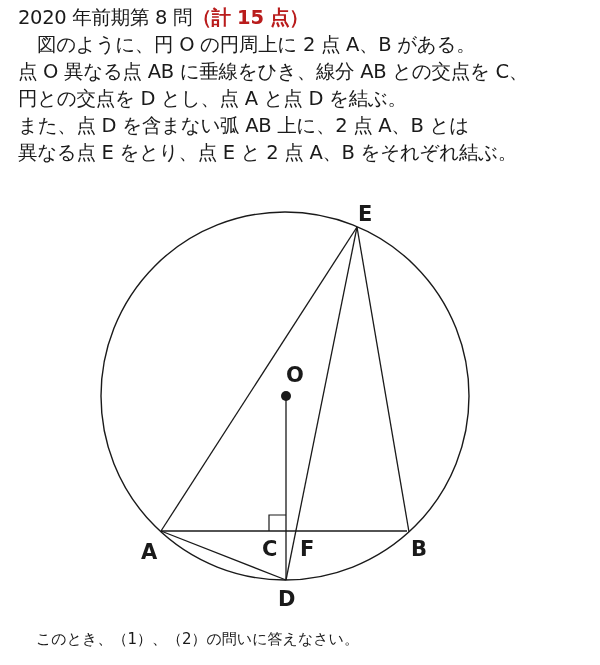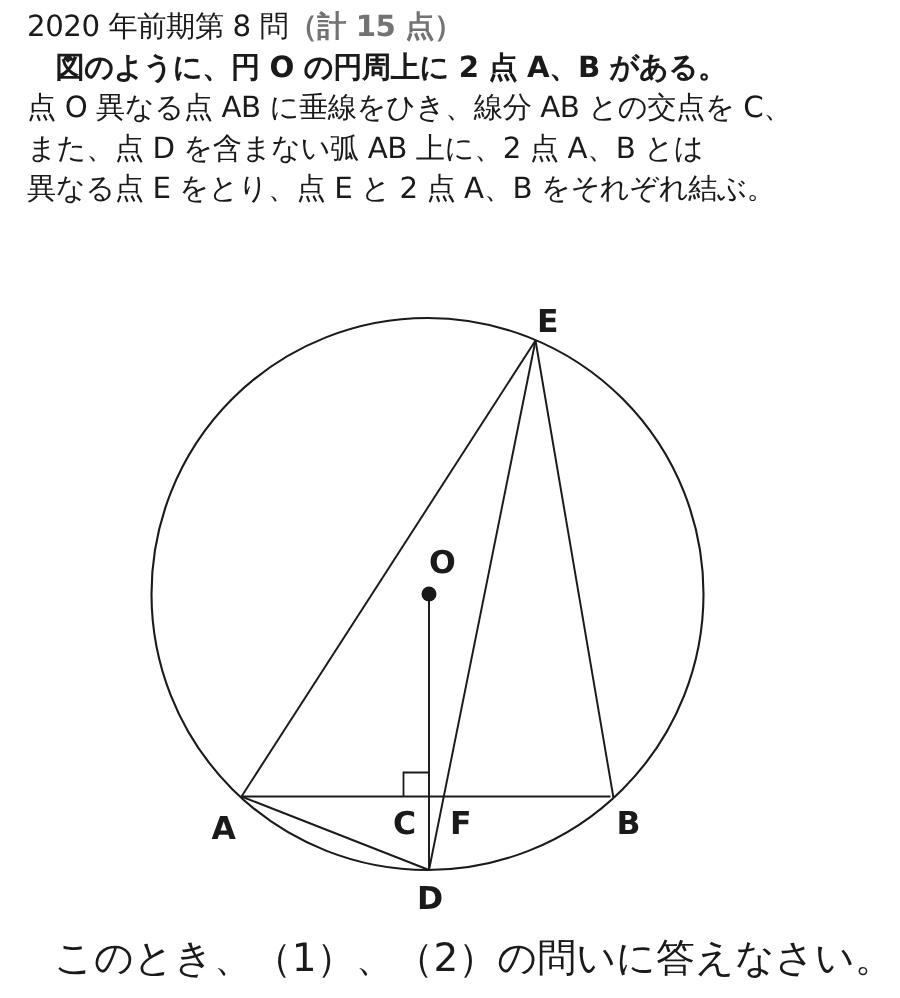--- a/index.html
+++ b/index.html
@@ -1,33 +1,34 @@
 <!DOCTYPE html>
 <html><head>
   <meta charset="utf-8">
   <style>
     html, body { margin: 0; padding: 0; background: #ffffff; }
     body { width: 600px; height: 665px; position: relative; overflow: hidden; font-family: "DejaVu Sans", sans-serif; color: #1a1a1a; }
     .text-block { position: absolute; left: 18px; top: 4px; width: 580px; }
     .line { font-size: 19.5px; line-height: 27px; white-space: nowrap; letter-spacing: -0.3px; }
-    .indent { padding-left: 19px; font-weight: bold; }
-    .points { color: #737373; font-weight: bold; }
+    .indent { padding-left: 19px; }
+    .points { color: #b91c1c; font-weight: bold; }
     .diagram { position: absolute; left: 0; top: 0; width: 600px; height: 665px; }
     .lbl { font-family: "DejaVu Sans", sans-serif; font-weight: bold; font-size: 21px; fill: #1a1a1a; }
-    .footer { position: absolute; left: 36px; top: 626px; font-size: 26px; line-height: 27px; white-space: nowrap; }
+    .footer { position: absolute; left: 36px; top: 626px; font-size: 15px; line-height: 27px; white-space: nowrap; }
   </style>
 </head>
 <body>
 
 <div class="text-block">
   <div class="line">
     <span>2020 年前期第 8 問</span><span class="points">（計 15 点）</span>
   </div>
   <div class="line indent">図のように、円 O の円周上に 2 点 A、B がある。</div>
   <div class="line">点 O 異なる点 AB に垂線をひき、線分 AB との交点を C、</div>
+  <div class="line">円との交点を D とし、点 A と点 D を結ぶ。</div>
   <div class="line">また、点 D を含まない弧 AB 上に、2 点 A、B とは</div>
   <div class="line">異なる点 E をとり、点 E と 2 点 A、B をそれぞれ結ぶ。</div>
 </div>
 
 <svg class="diagram" viewBox="0 0 600 665" xmlns="http://www.w3.org/2000/svg">
 
   <circle cx="285" cy="396" r="184" fill="none" stroke="#1a1a1a" stroke-width="1.4"></circle>
 
   <line x1="161" y1="531" x2="407" y2="531" stroke="#1a1a1a" stroke-width="1.3"></line>
 

